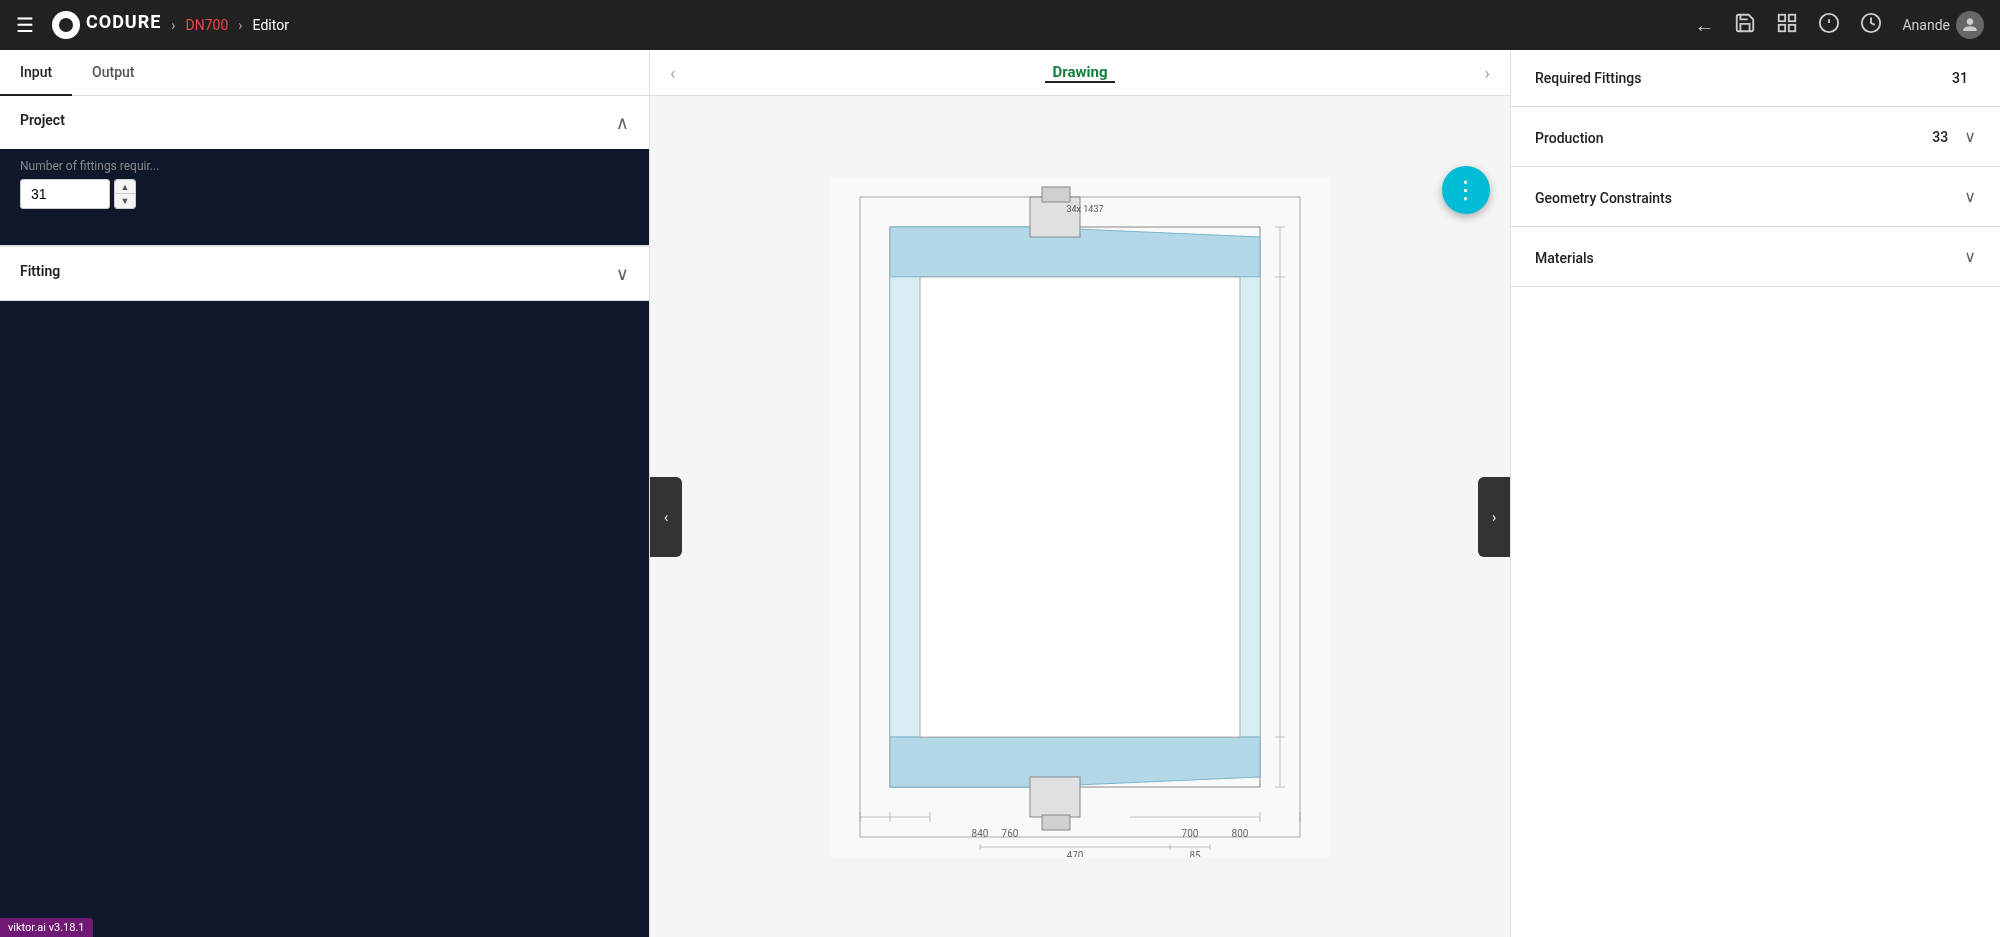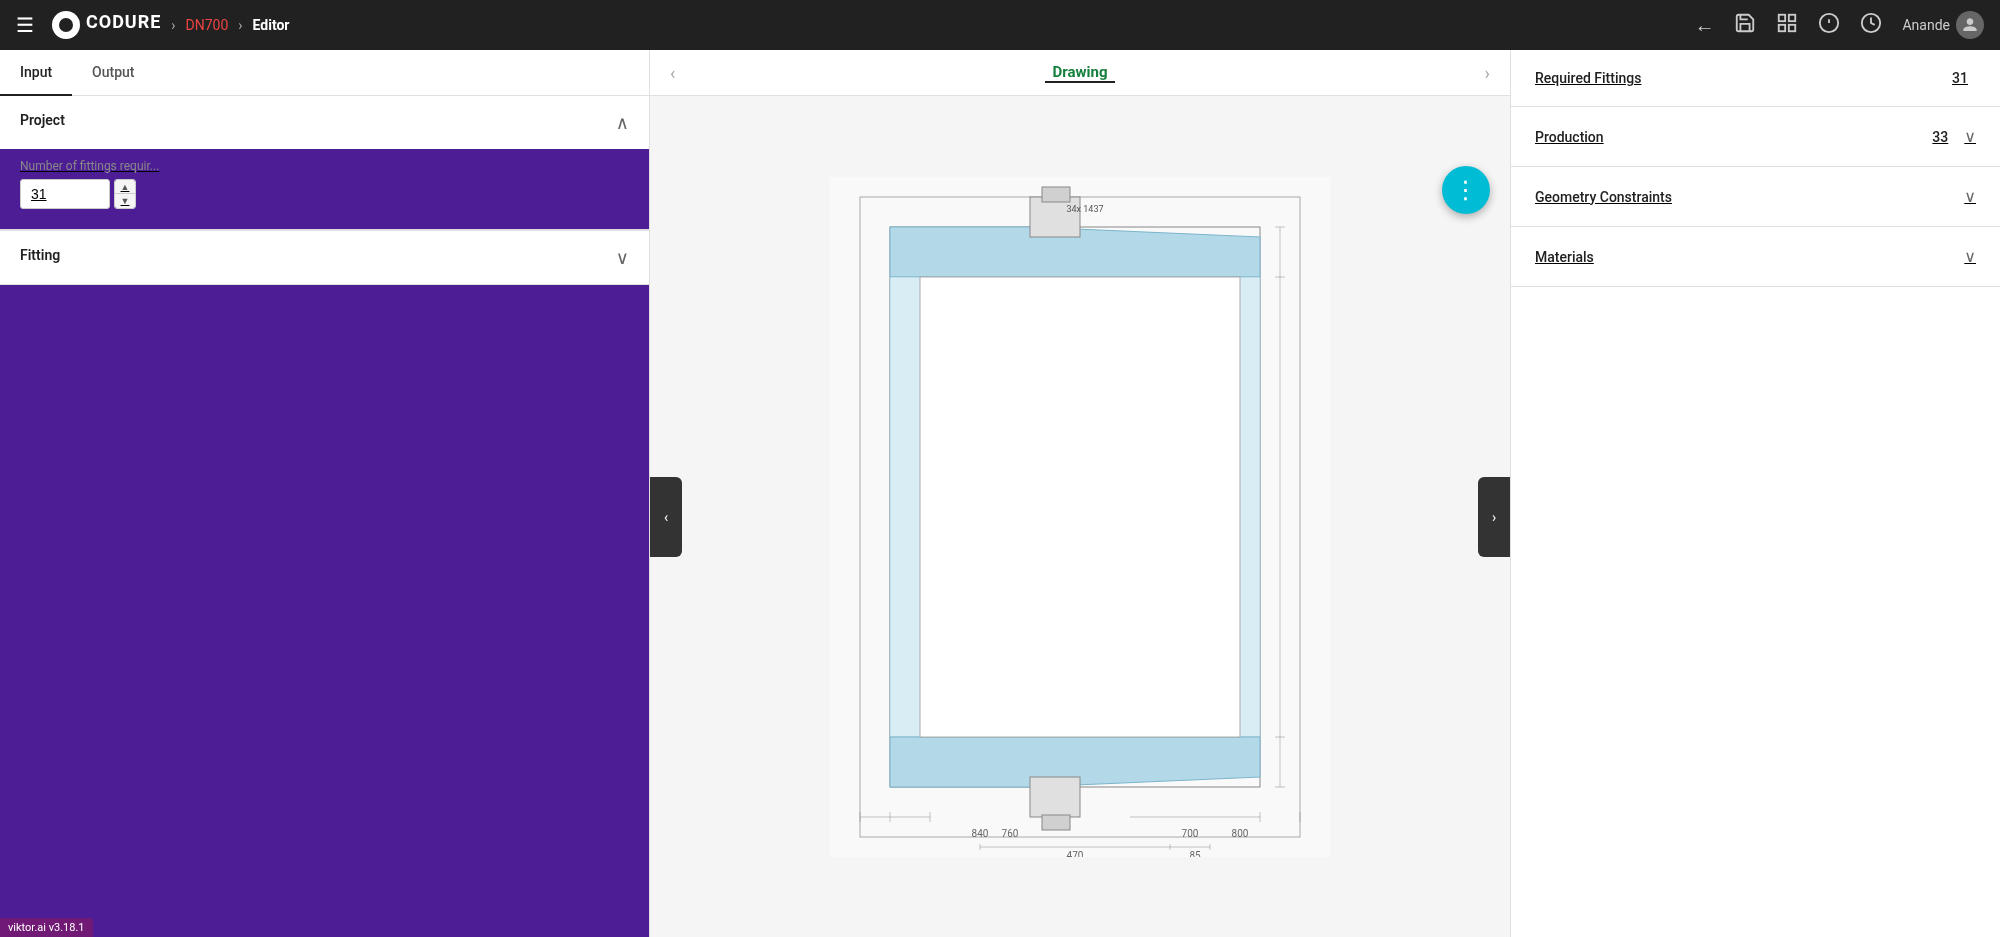--- a/index.html
+++ b/index.html
@@ -16,33 +16,33 @@
       flex-shrink: 0;
     }
     .topnav-left { display: flex; align-items: center; gap: 10px; flex: 1; }
     .hamburger-icon { color: #fff; font-size: 20px; cursor: pointer; margin-right: 8px; }
     .logo { display: flex; gap: 6px; }
     .logo-circle { width: 28px; height: 28px; background: #fff; border-radius: 50%; display: flex; align-items: center; justify-content: center; }
     .logo-inner { width: 14px; height: 14px; background: #212121; border-radius: 50%; }
     .logo-text { color: #fff; font-weight: 700; font-size: 18px; letter-spacing: 1px; }
     .breadcrumb-arrow { color: #aaa; font-size: 14px; }
     .breadcrumb-item { color: #ef4444; font-size: 14px; }
-    .breadcrumb-item.active { color: #fff; font-weight: bold; }
+    .breadcrumb-item.active { color: #fff; }
     .topnav-right { display: flex; align-items: center; gap: 20px; }
     .nav-icon { color: #ccc; font-size: 20px; cursor: pointer; }
     .user-section { display: flex; align-items: center; gap: 6px; color: #ccc; font-size: 14px; cursor: pointer; }
     .user-avatar { width: 28px; height: 28px; background: #666; border-radius: 50%; display: flex; align-items: center; justify-content: center; color: #fff; font-size: 12px; }
 
     
     .main-layout { display: flex; flex: 1; overflow: hidden; }
 
     
     .left-panel {
       width: 650px;
-      background: #4c1d95;
+      background: #0f172a;
       border-right: 1px solid #e0e0e0;
       display: flex;
       flex-direction: column;
       flex-shrink: 0;
     }
     .tab-bar {
       display: flex;
       border-bottom: 1px solid #e0e0e0;
       background: #fff;
     }
@@ -67,21 +67,21 @@
     .section-header {
       display: flex;
       align-items: flex-start;
       justify-content: space-between;
       padding: 16px 20px;
       cursor: pointer;
       background: #fff;
     }
     .section-title { font-size: 14px; font-weight: 600; color: #212121; }
     .chevron-icon { color: #666; font-size: 18px; }
-    .section-content { padding: 10px 20px 20px; text-decoration: underline; }
+    .section-content { padding: 10px 20px 36px; }
     .field-label { font-size: 12px; color: #888; margin-bottom: 6px; }
     .field-input-row { display: flex; align-items: center; gap: 4px; }
     .number-input {
       width: 90px;
       padding: 6px 10px;
       border: 1px solid #ccc;
       border-radius: 3px;
       font-size: 14px;
       outline: none;
     }
@@ -178,25 +178,24 @@
       display: flex;
       flex-direction: column;
       flex-shrink: 0;
       overflow-y: auto;
     }
     .right-section {
       border-bottom: 1px solid #e0e0e0;
     }
     .right-section-header {
       display: flex;
-      align-items: center;
+      align-items: flex-end;
       justify-content: space-between;
       padding: 20px 24px;
       cursor: pointer;
-      text-decoration: underline;
     }
     .right-section-title { font-size: 14px; font-weight: 500; color: #212121; }
     .right-section-value { font-size: 14px; font-weight: 500; color: #212121; margin-right: 8px; }
     .right-section-right { display: flex; align-items: center; gap: 8px; }
     .chevron-right { color: #666; font-size: 16px; }
 
     
     .version-bar {
       position: fixed;
       bottom: 0;

